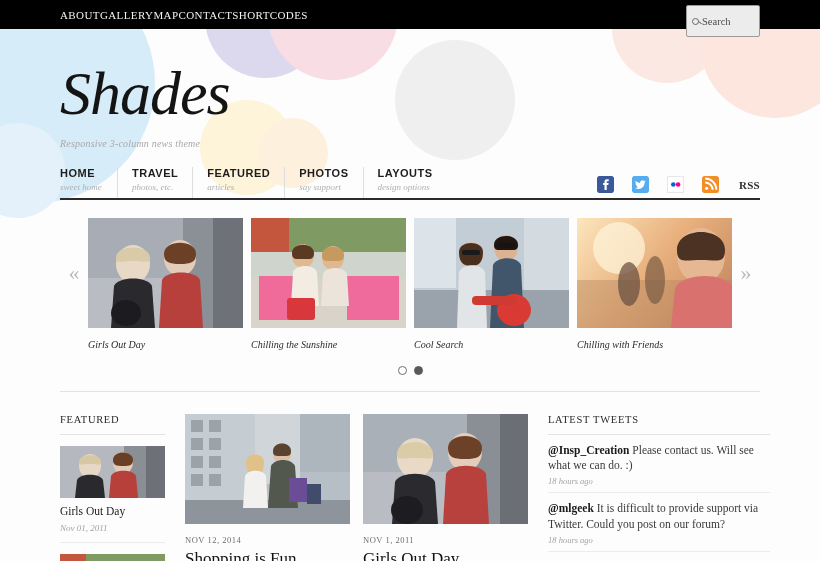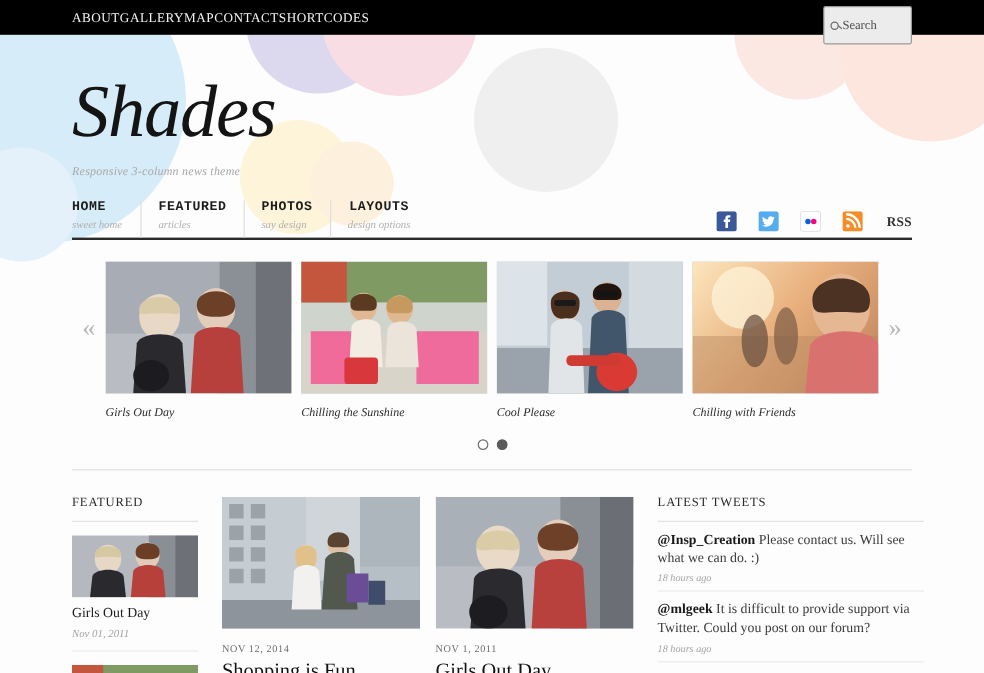--- a/index.html
+++ b/index.html
@@ -78,24 +78,24 @@
 
   
   .mainnav-wrap { position:relative; z-index:3; margin:18px 60px 0 60px; }
   .mainnav { display:flex; border-bottom:2px solid #2b2b2b; }
   .mainnav-item {
     padding:0 14px 6px 0; margin-right:14px;
     border-right:1px solid #dedede;
     min-width:58px;
   }
   .mainnav-item:first-child { padding-left:0; }
-  .mainnav-item:last-child { border-right:none;text-align:center; }
+  .mainnav-item:last-child { border-right:none; }
   .mn-title {
     font-size:11px; color:#1d1d1d; letter-spacing:0.5px;
-    font-family:Liberation Mono, monospace; font-weight:700;
+    font-family:Liberation Sans, sans-serif; font-weight:700;
   }
   .mn-sub {
     font-size:9px; color:#b0b0b0; font-style:italic; margin-top:3px;
     font-family:"Liberation Serif", serif;
   }
   .social {
     position:absolute; right:0; bottom:7px;
     display:flex; align-items:center; gap:18px;
   }
   .sicon { width:17px; height:17px; border-radius:2px; display:block; }
@@ -217,26 +217,30 @@
     <div class="tagline">Responsive 3-column news theme</div>
   </div>
 
   <div class="mainnav-wrap">
     <div class="mainnav">
       <div class="mainnav-item">
         <div class="mn-title">HOME</div>
         <div class="mn-sub">sweet home</div>
       </div>
       <div class="mainnav-item">
+        <div class="mn-title">TRAVEL</div>
+        <div class="mn-sub">photos, etc.</div>
+      </div>
+      <div class="mainnav-item">
         <div class="mn-title">FEATURED</div>
         <div class="mn-sub">articles</div>
       </div>
       <div class="mainnav-item">
         <div class="mn-title">PHOTOS</div>
-        <div class="mn-sub">say design</div>
+        <div class="mn-sub">say support</div>
       </div>
       <div class="mainnav-item">
         <div class="mn-title">LAYOUTS</div>
         <div class="mn-sub">design options</div>
       </div>
     </div>
 
     <div class="social">
       <a href="#">
         <svg class="sicon" viewBox="0 0 17 17">
@@ -326,21 +330,21 @@
             <rect x="48" y="32" width="18" height="5" rx="2" fill="#1a1a1a"></rect>
             <path d="M45 54c4-9 22-9 26 0l2 56H43z" fill="#e2e5e8"></path>
             <ellipse cx="92" cy="30" rx="12" ry="13" fill="#dcb392"></ellipse>
             <path d="M80 27c0-12 24-12 24 0 0 6-4 5-12 5s-12 1-12-5z" fill="#20150f"></path>
             <rect x="83" y="25" width="18" height="5" rx="2" fill="#141414"></rect>
             <path d="M79 47c4-9 24-9 28 0l3 63H76z" fill="#42566b"></path>
             <ellipse cx="100" cy="92" rx="17" ry="16" fill="#d93a33"></ellipse>
             <rect x="58" y="78" width="45" height="9" rx="4" fill="#cf3a33"></rect>
           </svg>
         </span>
-        <div class="car-cap">Cool Please</div>
+        <div class="car-cap">Cool Search</div>
       </div>
 
       <div class="car-item">
         <span class="car-img">
           <svg width="155" height="110" viewBox="0 0 155 110">
             <defs>
               <linearGradient id="sung" x1="0" y1="0" x2="1" y2="0.6">
                 <stop offset="0%" stop-color="#fde6bd"></stop>
                 <stop offset="55%" stop-color="#e8b07d"></stop>
                 <stop offset="100%" stop-color="#c98d63"></stop>

